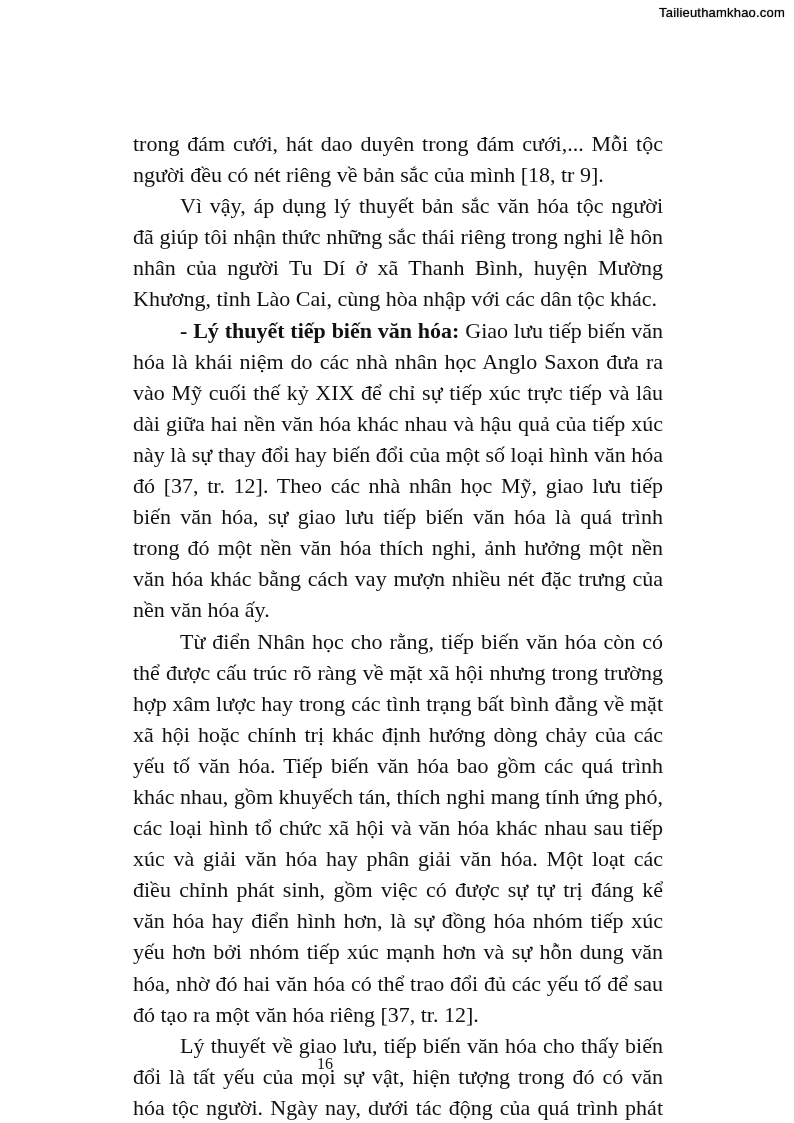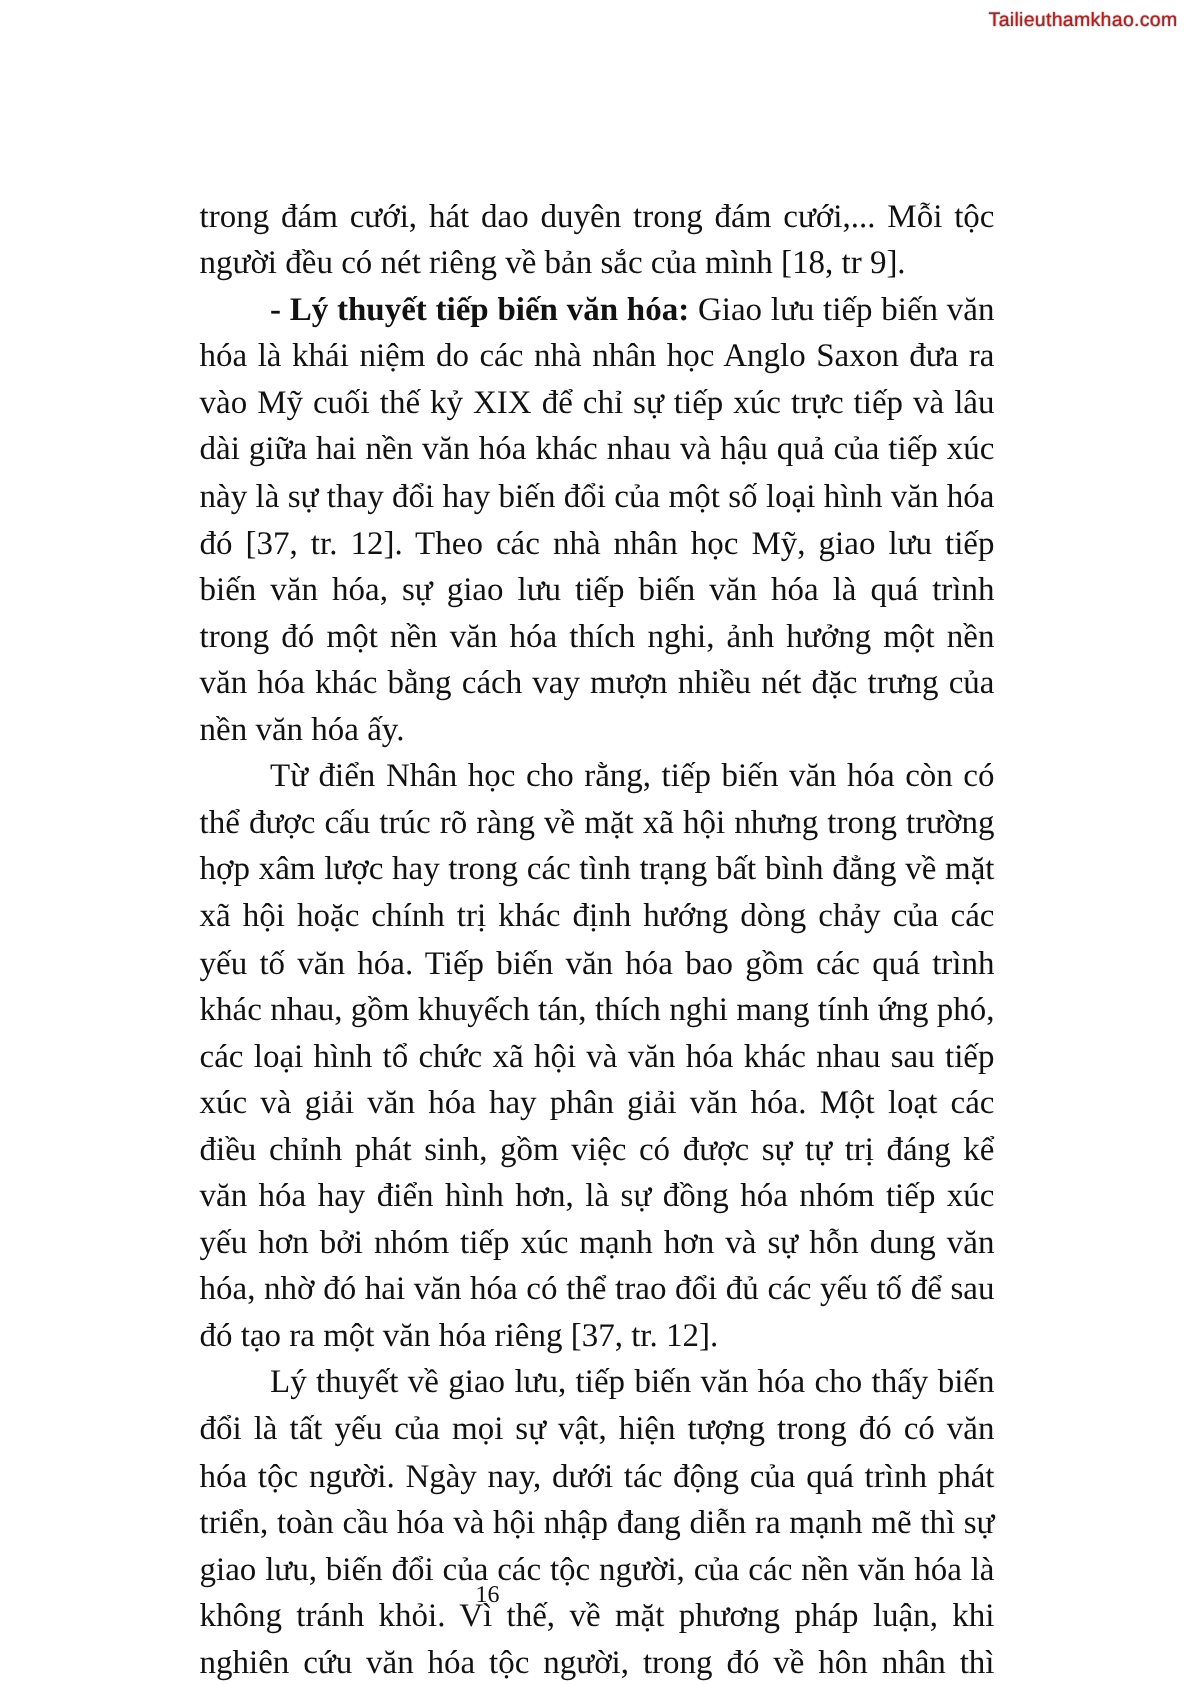--- a/index.html
+++ b/index.html
@@ -1,20 +1,20 @@
 <!DOCTYPE html>
 <html><head>
 <meta charset="utf-8">
 <style>
   html, body { margin:0; padding:0; background:#ffffff; }
   body { width:794px; height:1123px; position:relative; overflow:hidden; }
   .watermark {
     position:absolute; top:5px; right:9px;
     font-family:"Liberation Sans", sans-serif; font-size:13px;
-    color:#b91c1c; letter-spacing:0.2px;
+    color:#000000; letter-spacing:0.2px;
     text-shadow: 0 0 1px #8a8a8a, 0 0 1px #8a8a8a;
   }
   .page-body {
     position:absolute; left:133px; top:128px; width:530px;
     font-family:"Liberation Serif", serif; font-size:22px;
     line-height:31.1px; color:#111111; text-align:justify;
   }
   .page-body p { margin:0; }
   .indent { text-indent:47px; }
   .bi { font-weight:bold; }
@@ -23,18 +23,19 @@
     font-family:"Liberation Serif", serif; font-size:16px; color:#111;
   }
 </style>
 </head>
 <body>
 
 <div class="watermark">Tailieuthamkhao.com</div>
 
 <div class="page-body">
   <p>trong đám cưới, hát dao duyên trong đám cưới,... Mỗi tộc người đều có nét riêng về bản sắc của mình [18, tr 9].</p>
+  <p class="indent">Vì vậy, áp dụng lý thuyết bản sắc văn hóa tộc người đã giúp tôi nhận thức những sắc thái riêng trong nghi lễ hôn nhân của người Tu Dí ở xã Thanh Bình, huyện Mường Khương, tỉnh Lào Cai, cùng hòa nhập với các dân tộc khác.</p>
   <p class="indent"><span class="bi">- Lý thuyết tiếp biến văn hóa:</span><span> Giao lưu tiếp biến văn hóa là khái niệm do các nhà nhân học Anglo Saxon đưa ra vào Mỹ cuối thế kỷ XIX để chỉ sự tiếp xúc trực tiếp và lâu dài giữa hai nền văn hóa khác nhau và hậu quả của tiếp xúc này là sự thay đổi hay biến đổi của một số loại hình văn hóa đó [37, tr. 12]. Theo các nhà nhân học Mỹ, giao lưu tiếp biến văn hóa, sự giao lưu tiếp biến văn hóa là quá trình trong đó một nền văn hóa thích nghi, ảnh hưởng một nền văn hóa khác bằng cách vay mượn nhiều nét đặc trưng của nền văn hóa ấy.</span></p>
   <p class="indent">Từ điển Nhân học cho rằng, tiếp biến văn hóa còn có thể được cấu trúc rõ ràng về mặt xã hội nhưng trong trường hợp xâm lược hay trong các tình trạng bất bình đẳng về mặt xã hội hoặc chính trị khác định hướng dòng chảy của các yếu tố văn hóa. Tiếp biến văn hóa bao gồm các quá trình khác nhau, gồm khuyếch tán, thích nghi mang tính ứng phó, các loại hình tổ chức xã hội và văn hóa khác nhau sau tiếp xúc và giải văn hóa hay phân giải văn hóa. Một loạt các điều chỉnh phát sinh, gồm việc có được sự tự trị đáng kể văn hóa hay điển hình hơn, là sự đồng hóa nhóm tiếp xúc yếu hơn bởi nhóm tiếp xúc mạnh hơn và sự hỗn dung văn hóa, nhờ đó hai văn hóa có thể trao đổi đủ các yếu tố để sau đó tạo ra một văn hóa riêng [37, tr. 12].</p>
   <p class="indent">Lý thuyết về giao lưu, tiếp biến văn hóa cho thấy biến đổi là tất yếu của mọi sự vật, hiện tượng trong đó có văn hóa tộc người. Ngày nay, dưới tác động của quá trình phát triển, toàn cầu hóa và hội nhập đang diễn ra mạnh mẽ thì sự giao lưu, biến đổi của các tộc người, của các nền văn hóa là không tránh khỏi. Vì thế, về mặt phương pháp luận, khi nghiên cứu văn hóa tộc người, trong đó về hôn nhân thì chúng ta không thể xem xét, nghiên cứu đối tượng một cách biệt lập, hoặc trong</p>
 </div>
 
 <div class="page-number">16</div>
 
 </body></html>

